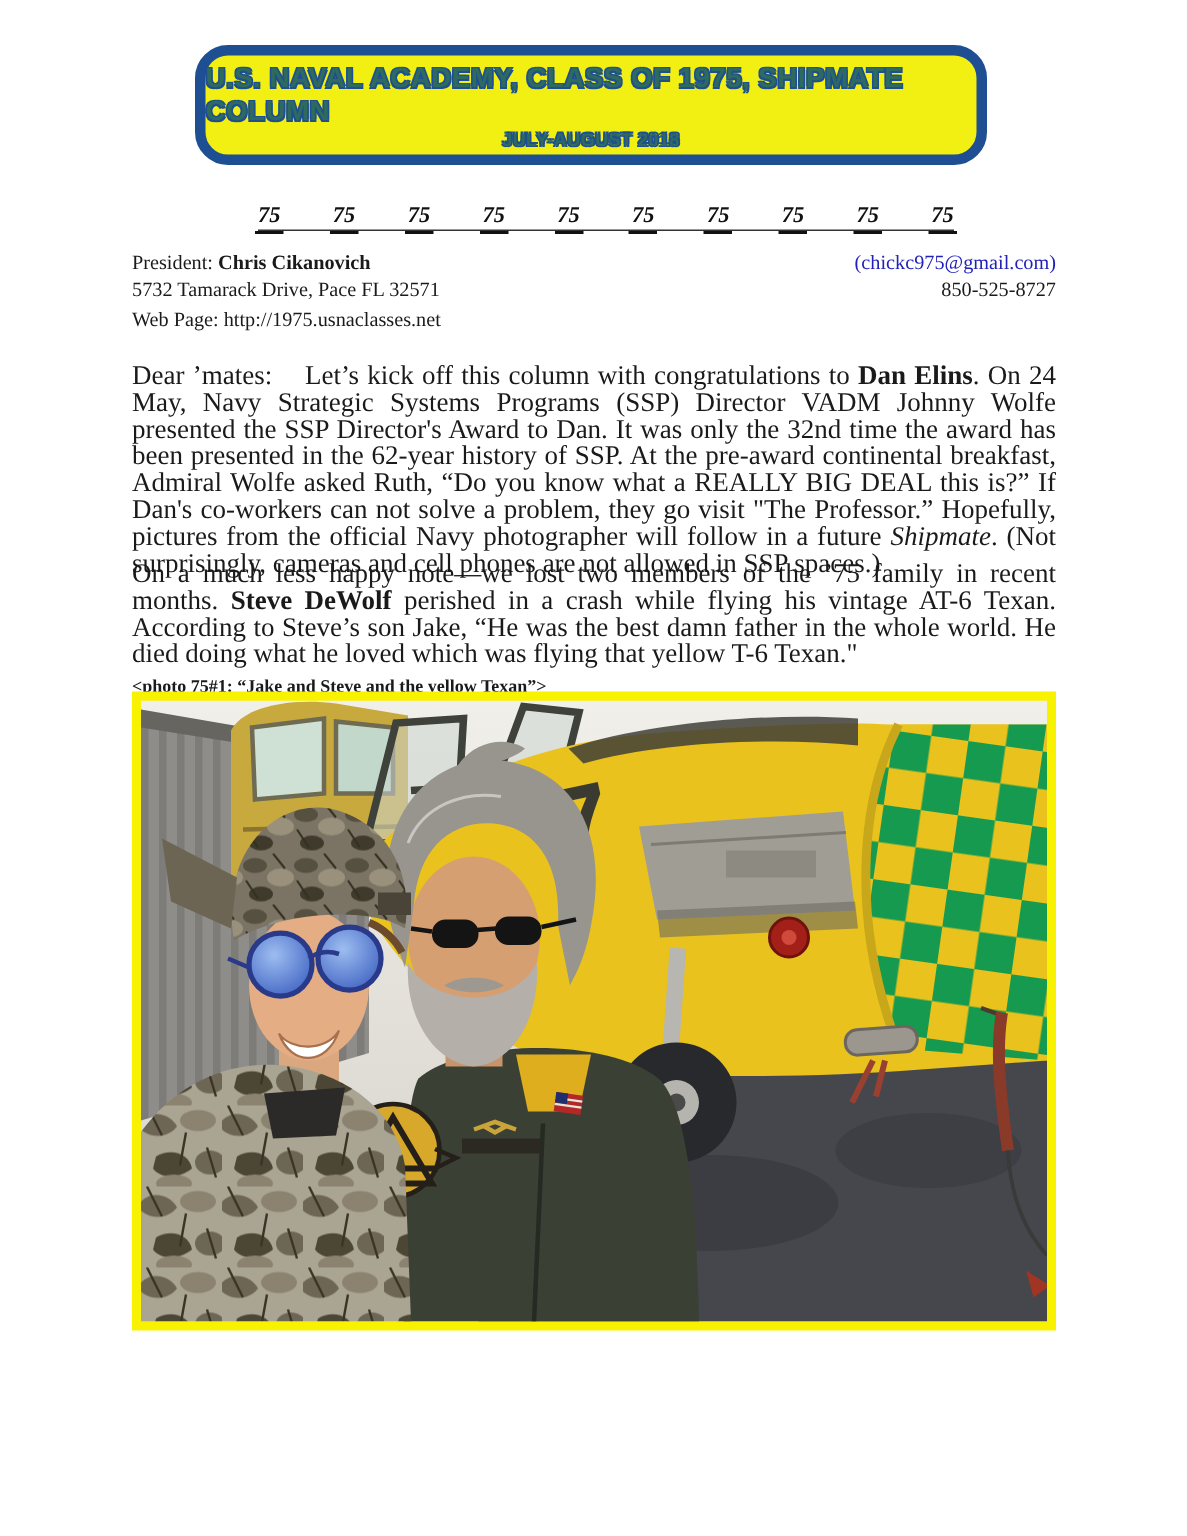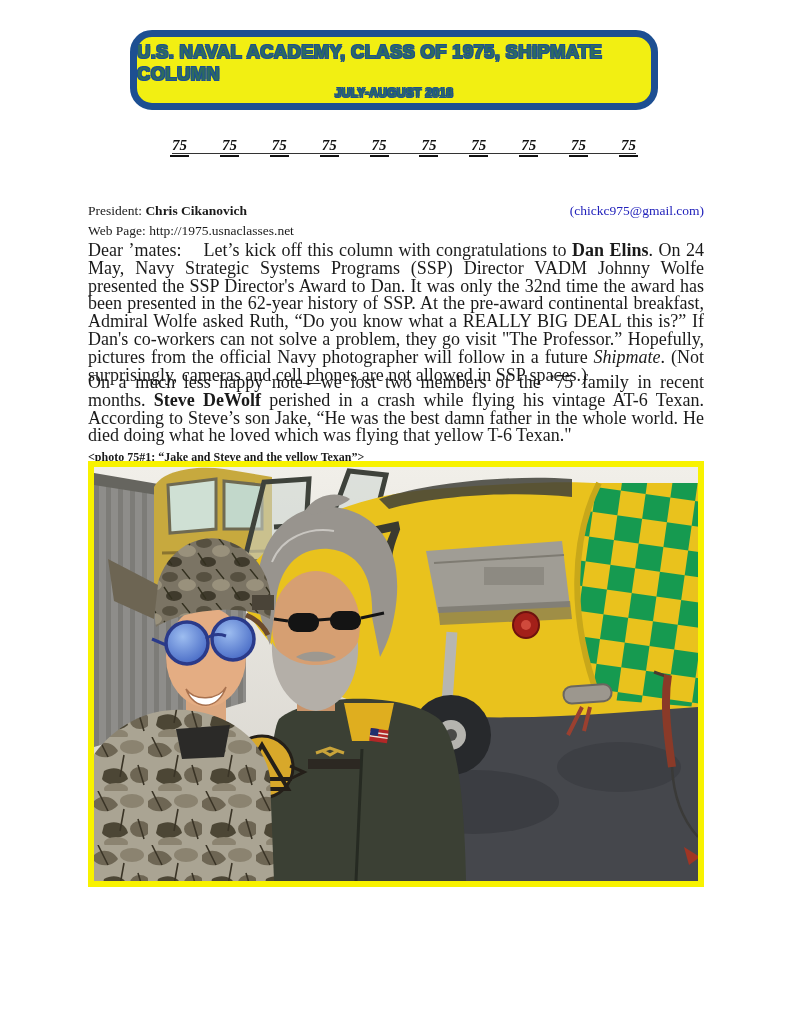--- a/index.html
+++ b/index.html
@@ -15,26 +15,26 @@
           background:var(--banner-fill);border:7px solid var(--banner-border);border-radius:22px;
           display:flex;flex-direction:column;justify-content:center;align-items:center;gap:1px;}
   .banner div{font-family:"Liberation Sans",sans-serif;font-weight:bold;color:var(--banner-text);
           letter-spacing:.3px;
           text-shadow:-1px -1px 0 var(--banner-border),1px -1px 0 var(--banner-border),
                       -1px 1px 0 var(--banner-border),1px 1px 0 var(--banner-border);}
   .banner .l1{font-size:18.5px;}
   .banner .l2{font-size:12px;}
   
   .row75{position:absolute;left:170px;top:135px;width:468px;height:22px;
-         display:flex;justify-content:space-between;align-items:center;}
+         display:flex;justify-content:space-between;align-items:flex-start;}
   .row75::after{content:"";position:absolute;left:2px;right:2px;bottom:3px;height:1px;background:#333;}
   .n75{position:relative;z-index:1;font-family:"Liberation Serif",serif;font-weight:bold;font-style:italic;
        font-size:15px;line-height:19px;color:#111;border-bottom:2px solid #111;padding:0 2px;}
   
-  .contact{position:absolute;left:88px;top:166px;width:616px;font-size:13.5px;line-height:18px;margin-top:36px;}
+  .contact{position:absolute;left:88px;top:166px;width:616px;font-size:13.5px;line-height:18px;}
   .crow{display:flex;justify-content:space-between;white-space:nowrap;}
   .b{font-weight:bold;}
   .blue{color:var(--link-blue);}
   .webline{text-align:left;margin-top:2px;}
   
   .bodytext{position:absolute;left:88px;width:616px;margin:0;text-align:justify;
             font-size:18px;line-height:17.8px;}
   .p1{top:242px;} .p2{top:374px;}
   .bodytext .i{font-style:italic;}
   .caption{position:absolute;left:88px;top:430px;font-weight:bold;font-size:12px;margin-top:20px;}
@@ -63,20 +63,24 @@
       <span class="n75">75</span>
       <span class="n75">75</span>
       <span class="n75">75</span>
       <span class="n75">75</span>
     </div>
 
   <div class="contact">
     <div class="crow">
       <span><span>President: </span><span class="b">Chris Cikanovich</span></span>
       <span class="blue">(chickc975@gmail.com)</span>
+    </div>
+    <div class="crow">
+      <span>5732 Tamarack Drive, Pace FL  32571</span>
+      <span>850-525-8727</span>
     </div>
     <div class="webline">Web Page: http://1975.usnaclasses.net</div>
   </div>
 
   <p class="bodytext p1"><span>Dear ’mates:&nbsp;&nbsp;&nbsp; Let’s kick off this column with congratulations to </span><span class="b">Dan Elins</span><span>. On 24 May, Navy Strategic Systems Programs (SSP) Director VADM Johnny Wolfe presented the SSP Director's Award to Dan. It was only the 32nd time the award has been presented in the 62-year history of SSP. At the pre-award continental breakfast, Admiral Wolfe asked Ruth, “Do you know what a REALLY BIG DEAL this is?” If Dan's co-workers can not solve a problem, they go visit "The Professor.” Hopefully, pictures from the official Navy photographer will follow in a future </span><span class="i">Shipmate</span><span>. (Not surprisingly, cameras and cell phones are not allowed in SSP spaces.)</span></p>
   <p class="bodytext p2"><span>On a much less happy note—we lost two members of the ’75 family in recent months. </span><span class="b">Steve DeWolf</span><span> perished in a crash while flying his vintage AT-6 Texan. According to Steve’s son Jake, “He was the best damn father in the whole world. He died doing what he loved which was flying that yellow T-6 Texan."</span></p>
 
   <div class="caption">&lt;photo 75#1: “Jake and Steve and the yellow Texan”&gt;</div>
 
   <div class="photo-frame">

